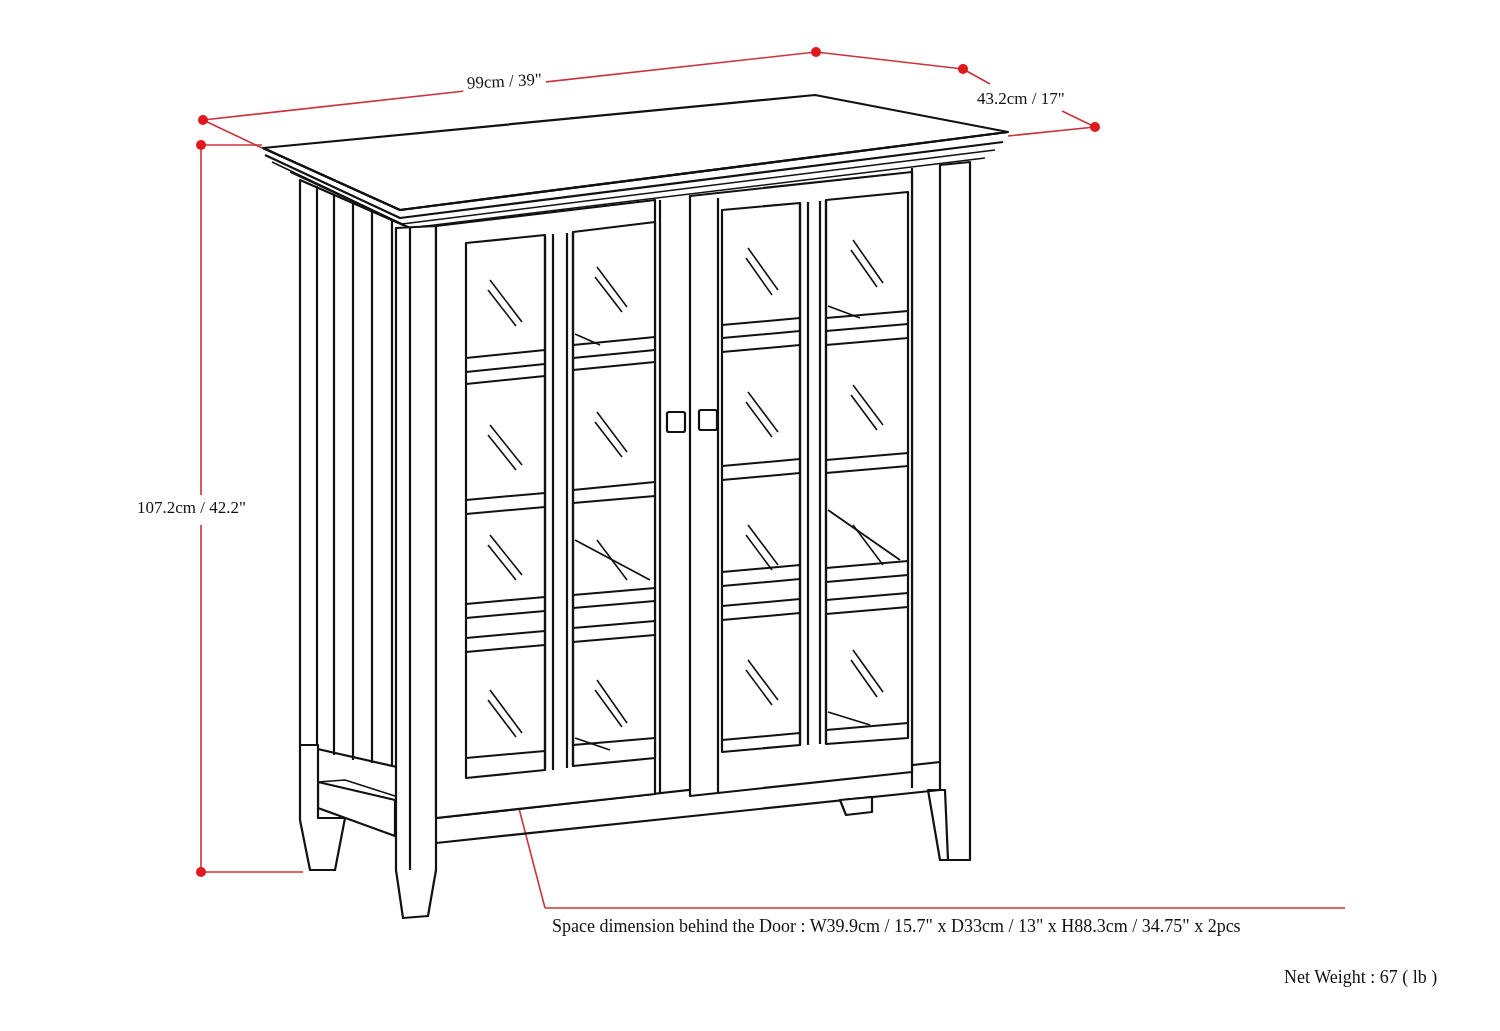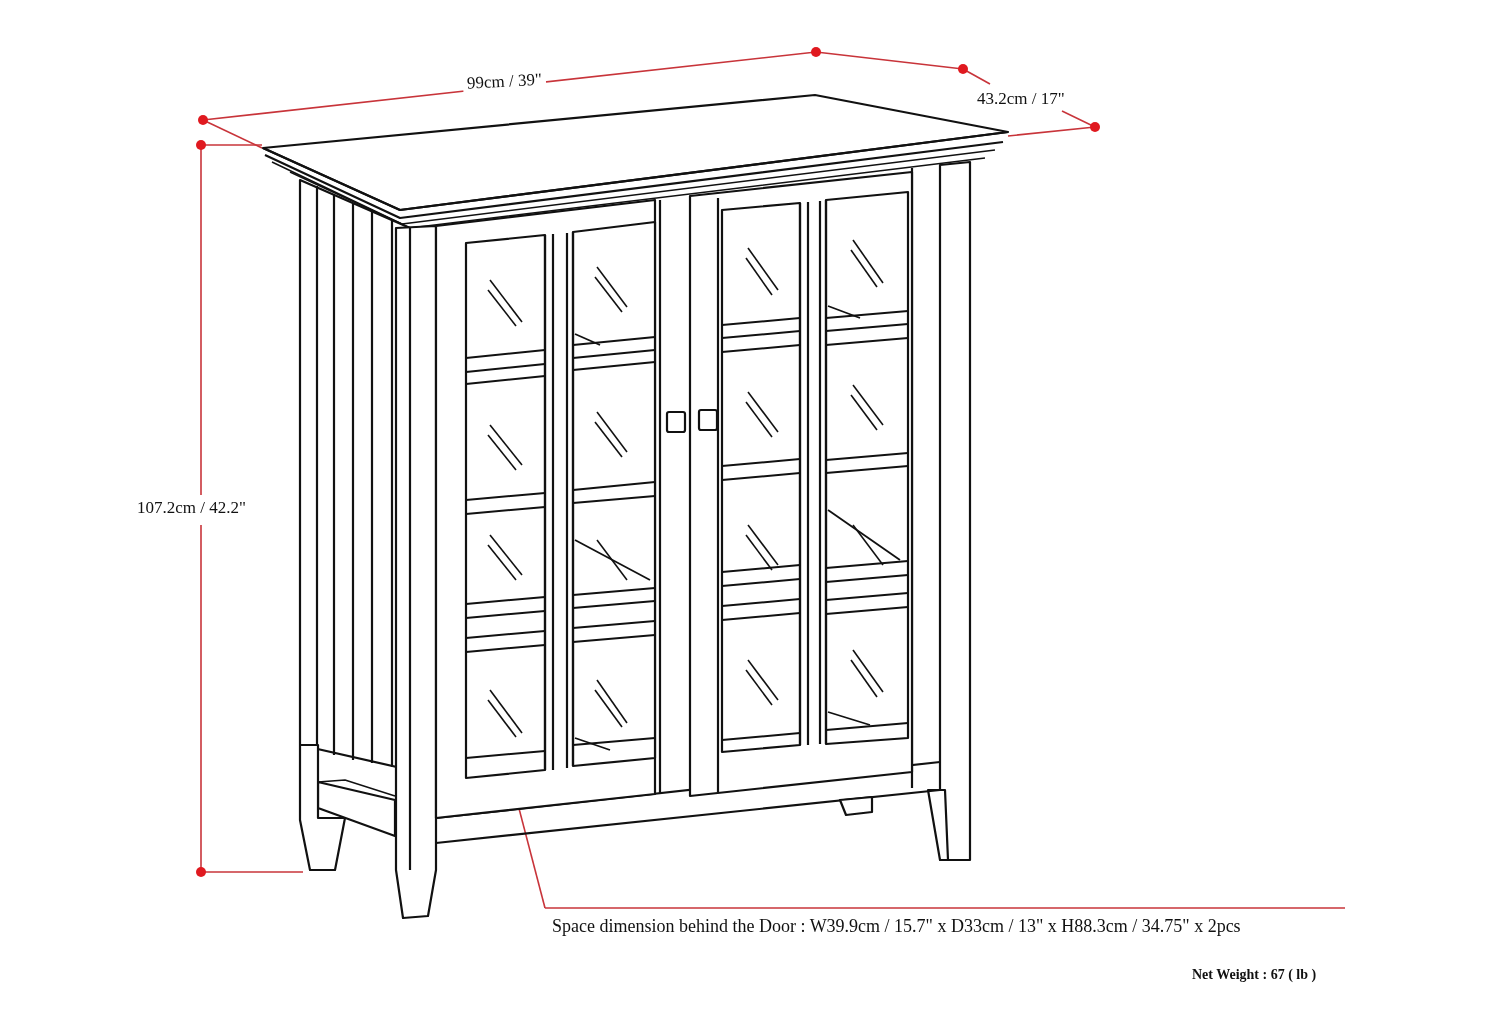--- a/index.html
+++ b/index.html
@@ -4,21 +4,21 @@
 <style>
   html, body { margin:0; padding:0; background:#ffffff; }
   body { width:1500px; height:1031px; position:relative; overflow:hidden;
          font-family:"Liberation Serif", "DejaVu Serif", serif; color:#111; }
   svg.drawing { position:absolute; left:0; top:0; }
   .lbl { position:absolute; font-size:17px; white-space:nowrap; color:#111; }
   .lbl-width { left:463px; top:74px; transform:rotate(-3.2deg); transform-origin:left center; background:#fff; padding:0 4px; }
   .lbl-depth { left:975px; top:89px; background:#fff; padding:0 2px; }
   .lbl-height { left:135px; top:498px; background:#fff; padding:0 2px; }
   .lbl-space { left:552px; top:880px; font-size:18px;margin-top:36px; }
-  .lbl-weight { left:1192px; top:967px; font-size:14px; font-weight:bold; }
+  .lbl-weight { left:1284px; top:967px; font-size:18px; font-weight:normal; }
 </style>
 </head>
 <body>
 
 <svg class="drawing" width="1500" height="1031" viewBox="0 0 1500 1031" xmlns="http://www.w3.org/2000/svg">
 
   <g stroke="#c8343a" stroke-width="1.6" fill="none">
 
     <line x1="203" y1="120" x2="816" y2="52"></line>
     <line x1="203" y1="120" x2="262" y2="148"></line>

